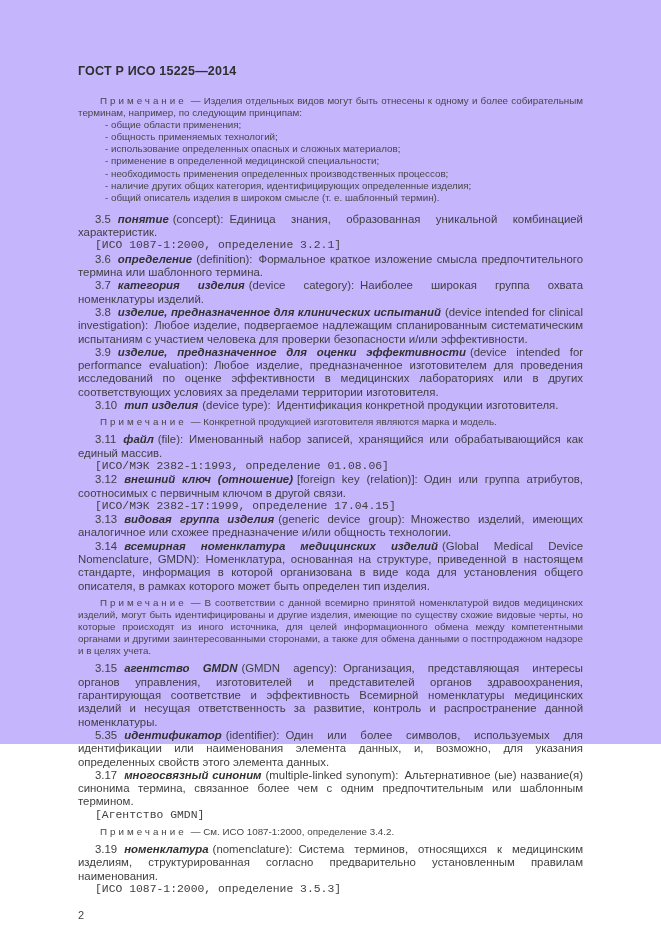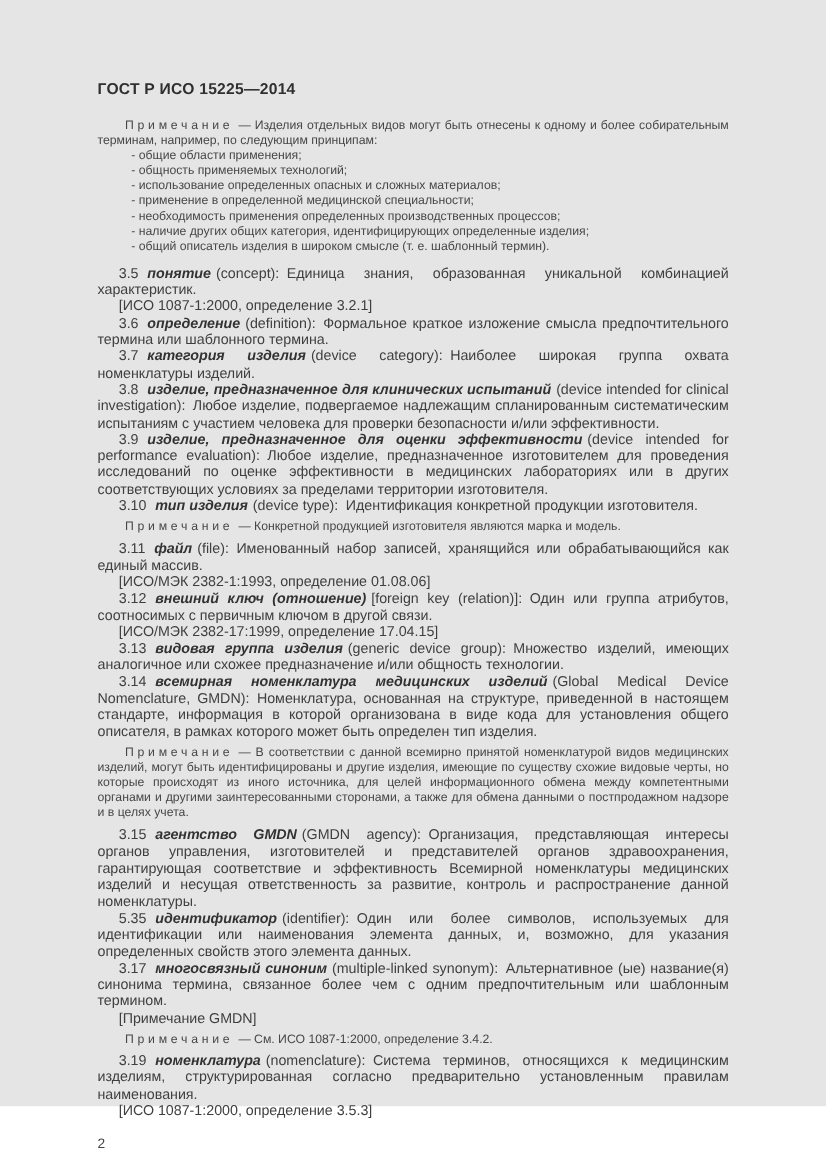--- a/index.html
+++ b/index.html
@@ -6,23 +6,23 @@
     margin: 0;
     padding: 0;
     background: #ffffff;
     width: 661px;
     height: 936px;
     overflow: hidden;
   }
   .page {
     position: relative;
     width: 661px;
-    height: 885px;
+    height: 744px;
     box-sizing: border-box;
-    background: #e5e5e5;
+    background: #c4b5fd;
     padding: 64px 78px 0 78px;
     font-family: "Liberation Sans", sans-serif;
     color: #3f3f3f;
   }
   .doc-header {
     font-size: 12.5px;
     font-weight: bold;
     color: #2f2f2f;
     letter-spacing: 0.2px;
     margin: 0 0 17px 0;
@@ -32,20 +32,21 @@
     line-height: 13.3px;
     text-align: justify;
     text-indent: 17px;
     margin: 0;
   }
   .ref {
     font-size: 11.4px;
     line-height: 13.3px;
     text-indent: 17px;
     margin: 0;
+    font-family: Liberation Mono, monospace;
   }
   .note {
     font-size: 9.8px;
     line-height: 12.1px;
     text-align: justify;
     text-indent: 22px;
     margin: 4px 0 5px 0;
     color: #474747;
   }
   .intro-block {
@@ -128,21 +129,21 @@
 
   <p class="para"><span class="tnum">3.14</span><span class="tname">всемирная номенклатура медицинских изделий</span><span class="ten">(Global Medical Device Nomenclature, GMDN):</span><span class="tdef">Номенклатура, основанная на структуре, приведенной в настоящем стандарте, информация в которой организована в виде кода для установления общего описателя, в рамках которого может быть определен тип изделия.</span></p>
 
   <p class="note"><span class="note-label">Примечание</span><span class="note-text">— В соответствии с данной всемирно принятой номенклатурой видов медицинских изделий, могут быть идентифицированы и другие изделия, имеющие по существу схожие видовые черты, но которые происходят из иного источника, для целей информационного обмена между компетентными органами и другими заинтересованными сторонами, а также для обмена данными о постпродажном надзоре и в целях учета.</span></p>
 
   <p class="para"><span class="tnum">3.15</span><span class="tname">агентство GMDN</span><span class="ten">(GMDN agency):</span><span class="tdef">Организация, представляющая интересы органов управления, изготовителей и представителей органов здравоохранения, гарантирующая соответствие и эффективность Всемирной номенклатуры медицинских изделий и несущая ответственность за развитие, контроль и распространение данной номенклатуры.</span></p>
 
   <p class="para"><span class="tnum">5.35</span><span class="tname">идентификатор</span><span class="ten">(identifier):</span><span class="tdef">Один или более символов, используемых для идентификации или наименования элемента данных, и, возможно, для указания определенных свойств этого элемента данных.</span></p>
 
   <p class="para"><span class="tnum">3.17</span><span class="tname">многосвязный синоним</span><span class="ten">(multiple-linked synonym):</span><span class="tdef">Альтернативное (ые) название(я) синонима термина, связанное более чем с одним предпочтительным или шаблонным термином.</span></p>
-  <p class="ref">[Примечание GMDN]</p>
+  <p class="ref">[Агентство GMDN]</p>
 
 
   <p class="note"><span class="note-label">Примечание</span><span class="note-text">— См. ИСО 1087-1:2000, определение 3.4.2.</span></p>
 
   <p class="para"><span class="tnum">3.19</span><span class="tname">номенклатура</span><span class="ten">(nomenclature):</span><span class="tdef">Система терминов, относящихся к медицинским изделиям, структурированная согласно предварительно установленным правилам наименования.</span></p>
   <p class="ref">[ИСО 1087-1:2000, определение 3.5.3]</p>
 
   <div class="page-number">2</div>
 
 </div>

